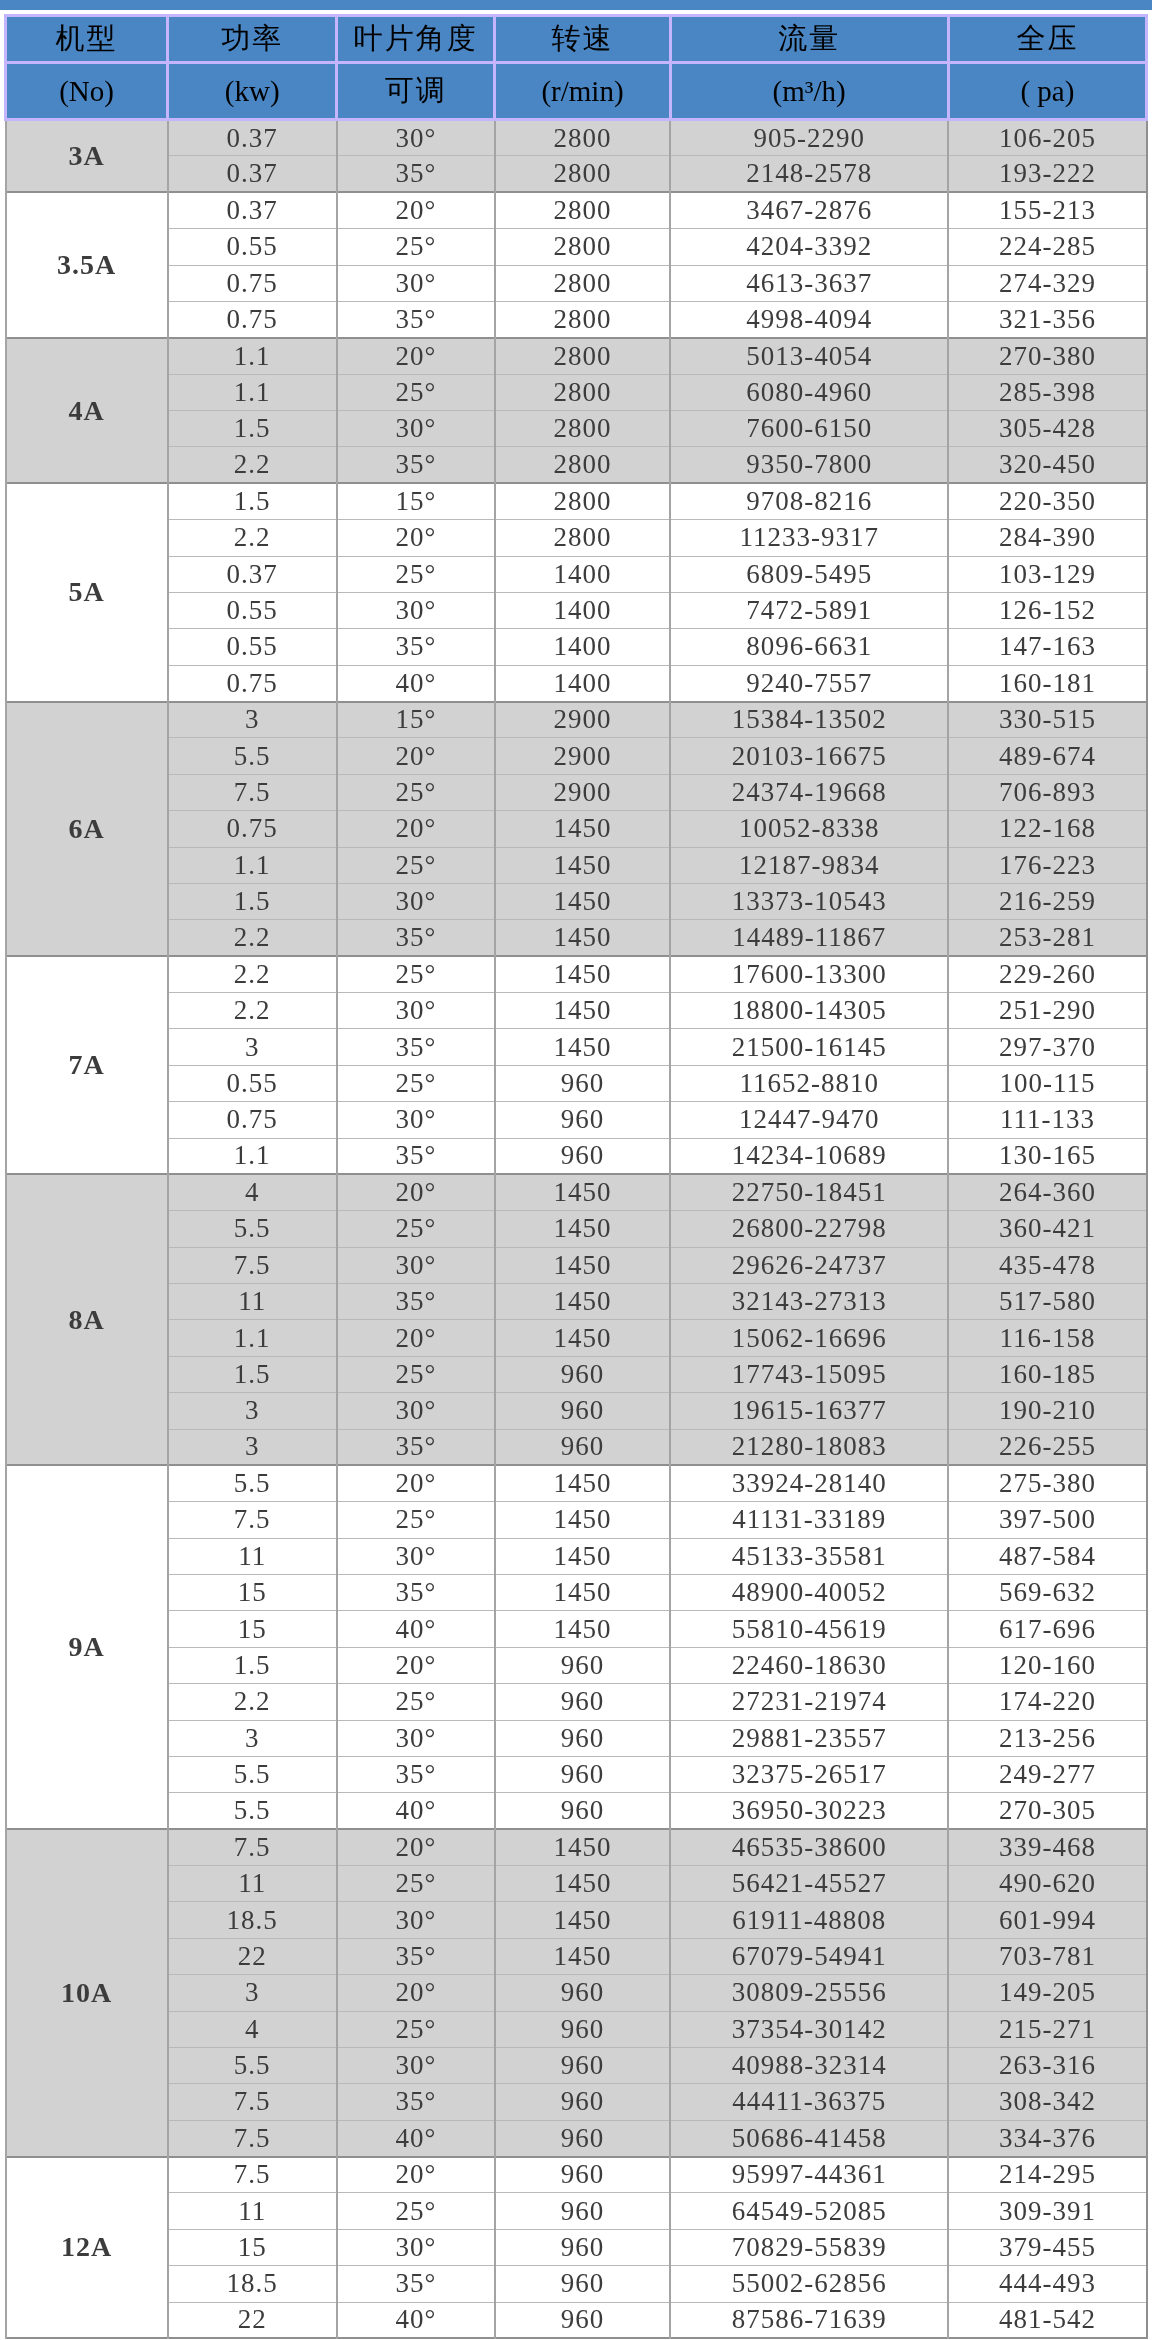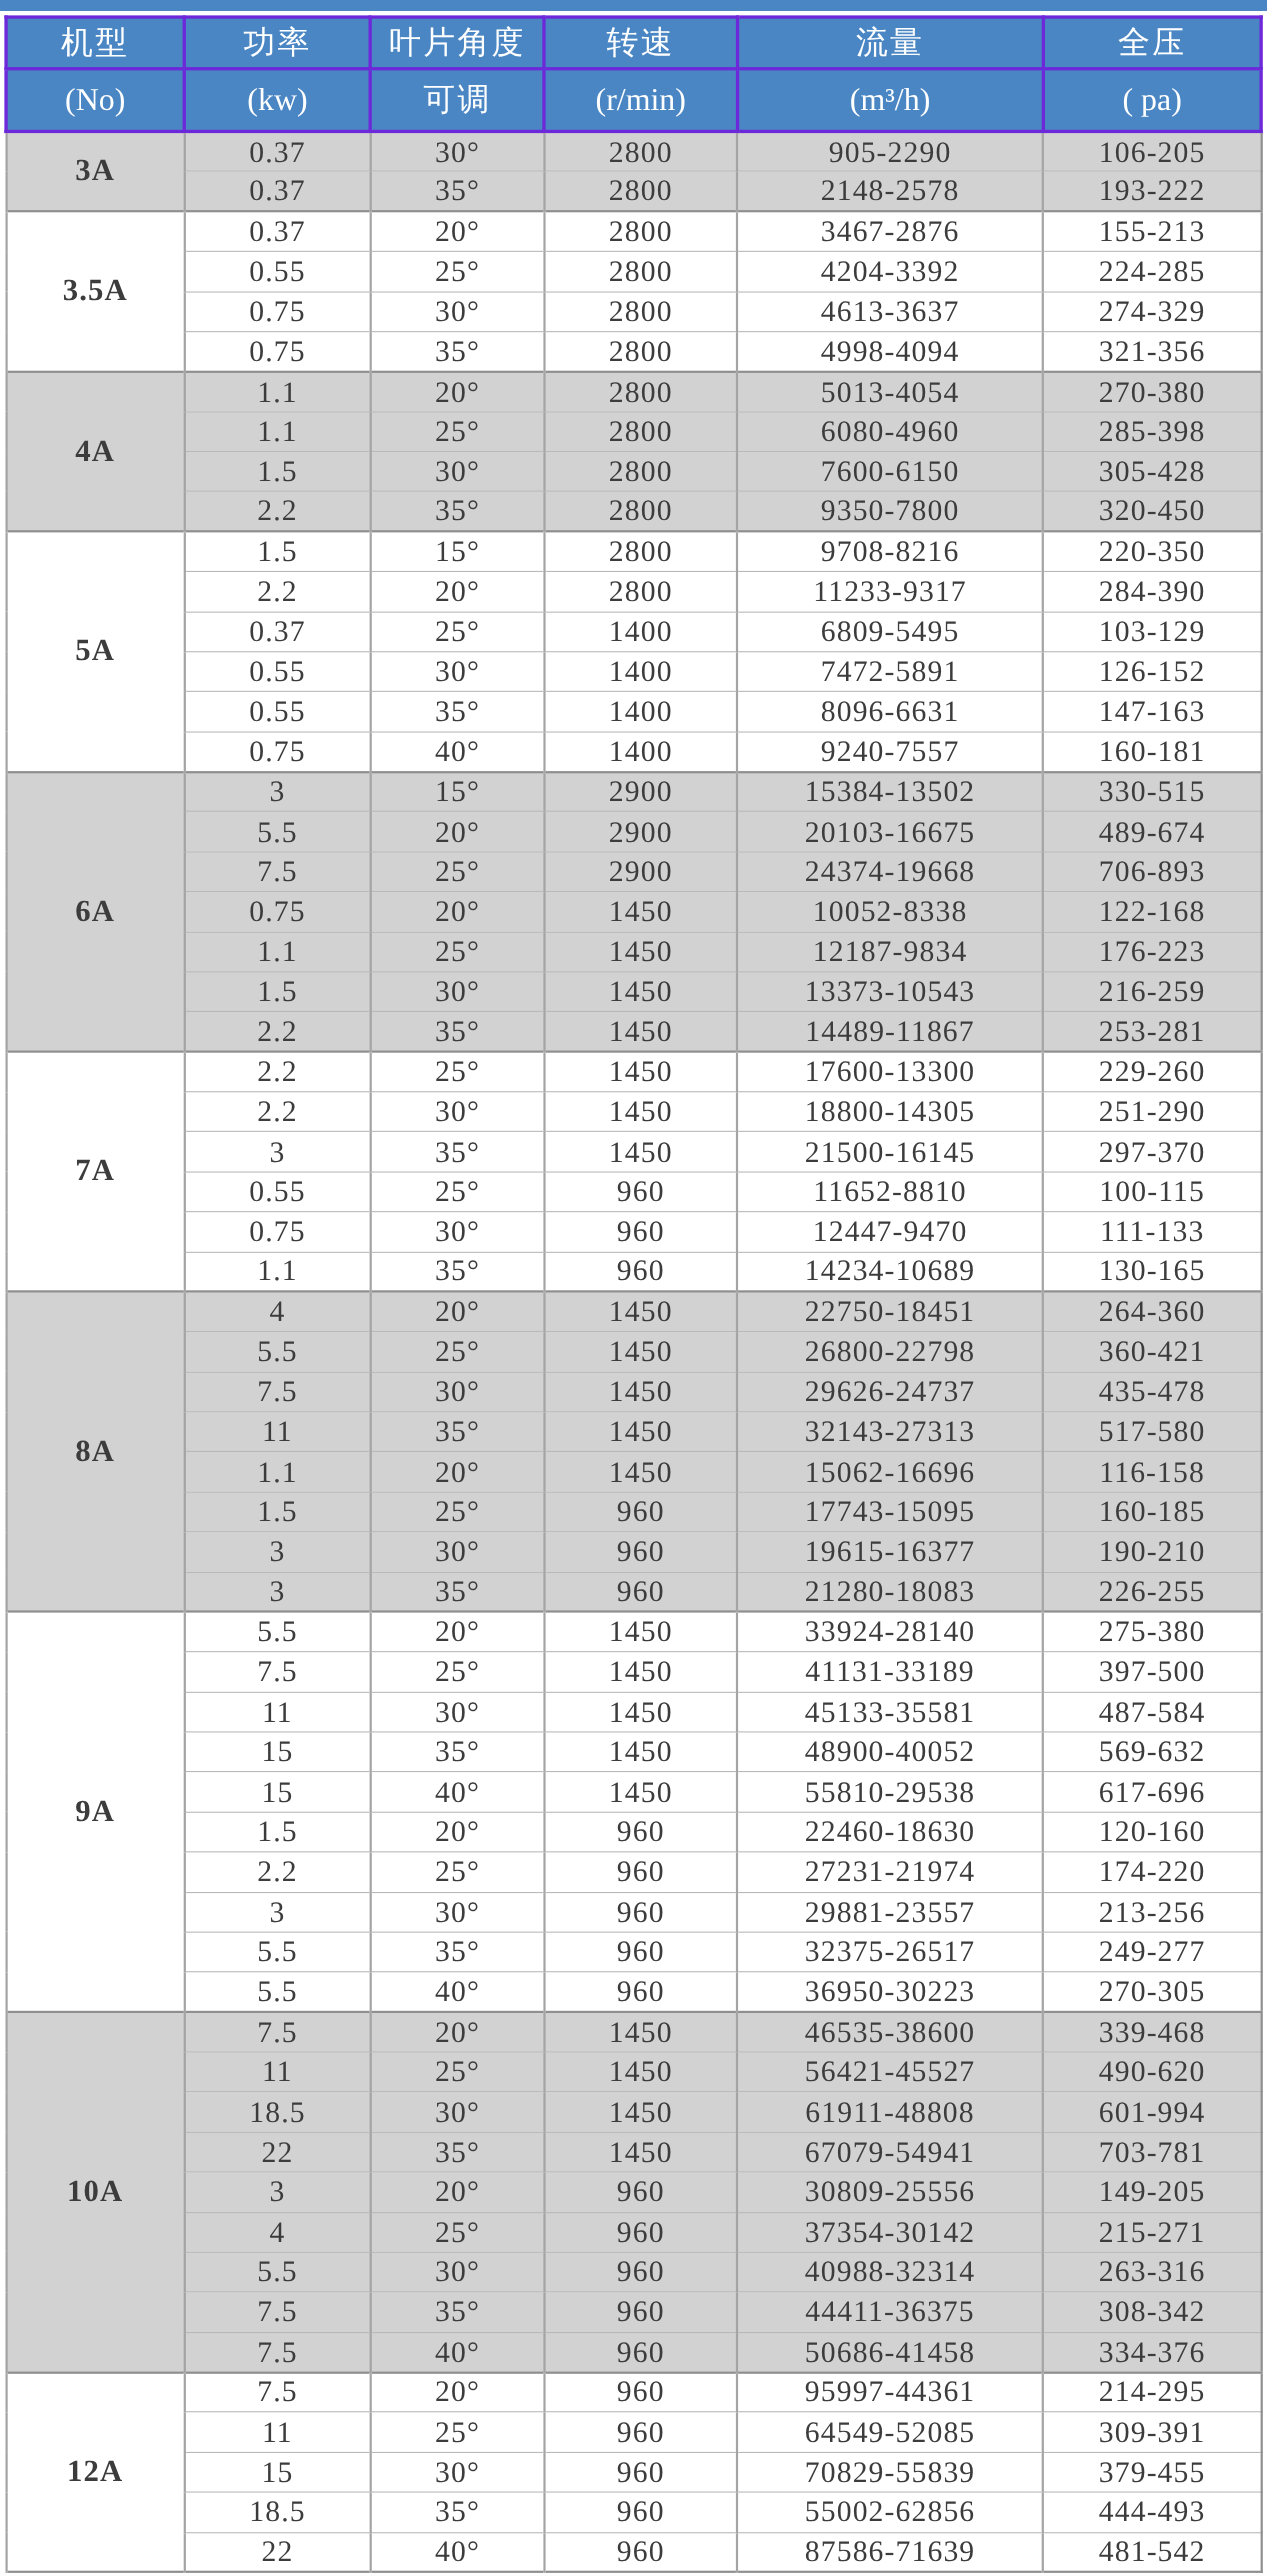--- a/index.html
+++ b/index.html
@@ -30,22 +30,22 @@
   }
   col.c-model    { width: 162px; }
   col.c-power    { width: 169px; }
   col.c-angle    { width: 158px; }
   col.c-speed    { width: 175px; }
   col.c-flow     { width: 278px; }
   col.c-pressure { width: 198px; }
 
   thead th {
     background: #4a86c3;
-    color: #ffffff;
-    border: 3px solid #6d28d9;
+    color: #000000;
+    border: 3px solid #c4b5fd;
     font-weight: normal;
     padding: 0;
     text-align: center;
     vertical-align: middle;
   }
   thead tr.h1 th { height: 44px; font-family: "Liberation Sans", sans-serif; font-size: 29px; letter-spacing: 2px; }
   thead tr.h2 th { height: 54px; font-size: 29px; }
   thead tr.h2 th.cjk { font-family: Liberation Sans, sans-serif; letter-spacing: 2px; }
 
   tbody tr { height: 36.39px; }
@@ -391,21 +391,21 @@
           <td>15</td>
           <td>35°</td>
           <td>1450</td>
           <td>48900-40052</td>
           <td>569-632</td>
         </tr>
         <tr class="g-white">
           <td>15</td>
           <td>40°</td>
           <td>1450</td>
-          <td>55810-29538</td>
+          <td>55810-45619</td>
           <td>617-696</td>
         </tr>
         <tr class="g-white">
           <td>1.5</td>
           <td>20°</td>
           <td>960</td>
           <td>22460-18630</td>
           <td>120-160</td>
         </tr>
         <tr class="g-white">

